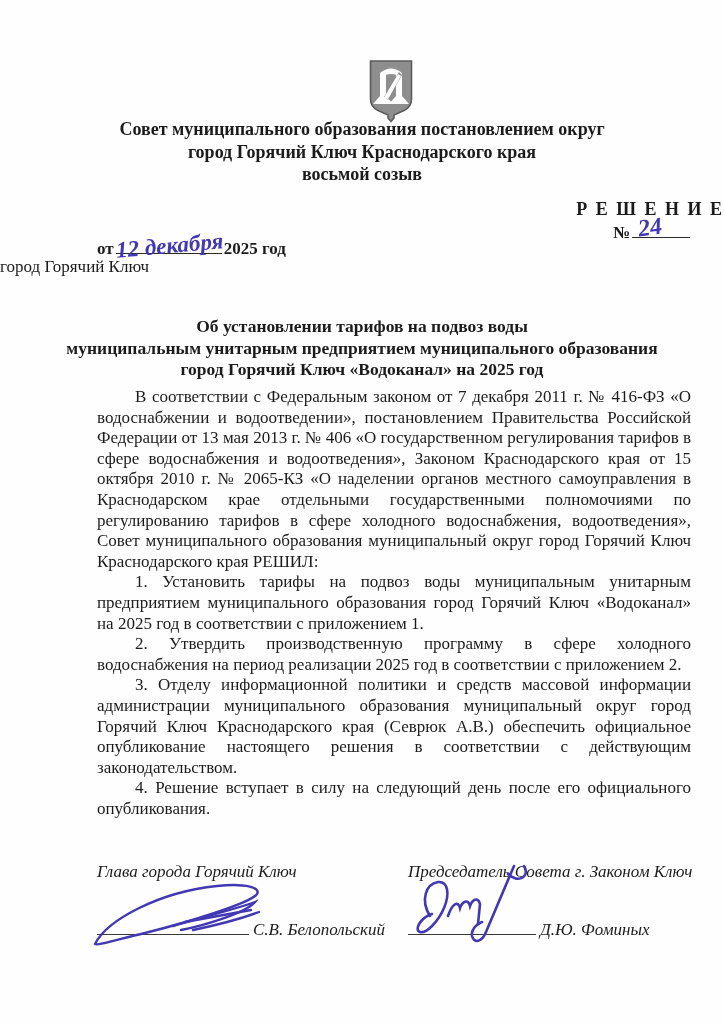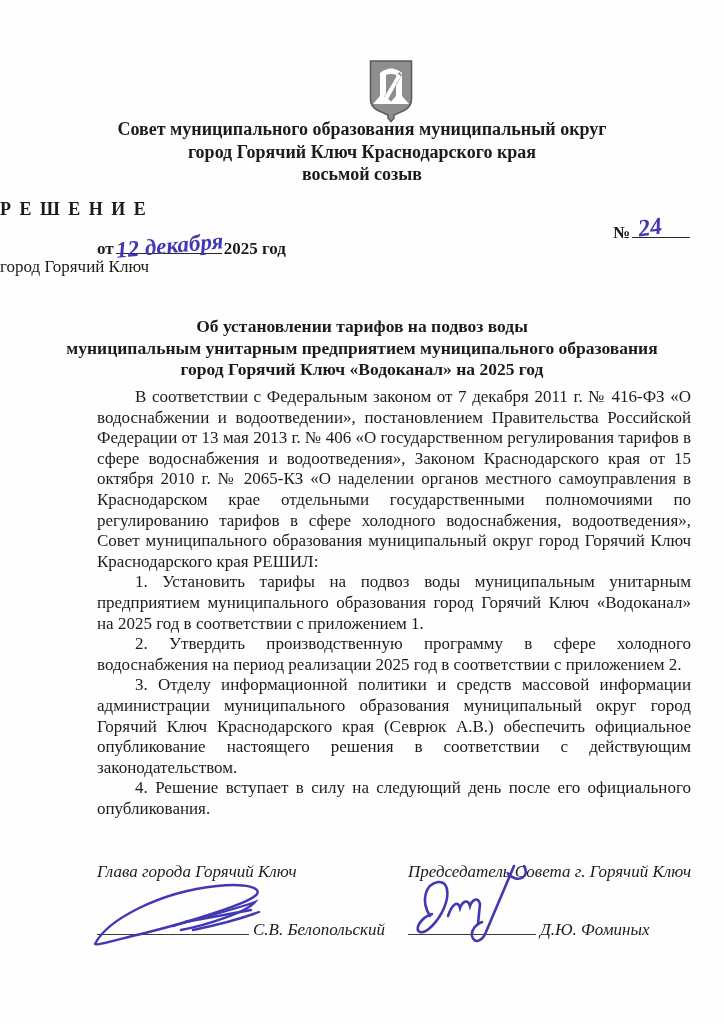--- a/index.html
+++ b/index.html
@@ -10,21 +10,21 @@
     background:#fefefe;
     font-family:"Liberation Serif","DejaVu Serif",serif;
     color:#1b1b1b;
     overflow:hidden;
   }
   
   .emblem{position:absolute;left:368px;top:59px;width:46px;height:64px;}
   
   .org{position:absolute;top:118px;left:0;width:724px;text-align:center;
        font-weight:bold;font-size:18px;line-height:22.5px;}
-  .doc-type{position:absolute;top:199px;left:0;width:724px;text-align:left;
+  .doc-type{position:absolute;top:199px;left:0;width:724px;text-align:right;
        font-weight:bold;font-size:18px;letter-spacing:2px;}
   .date-row{position:absolute;top:219px;left:97px;width:593px;height:34px;}
   .date-left{position:absolute;left:0;top:16px;font-weight:bold;font-size:17px;white-space:nowrap;}
   .num-right{position:absolute;right:0;top:0;font-weight:bold;font-size:17px;white-space:nowrap;}
   .hw-line{display:inline-block;border-bottom:1.6px solid #2a2a2a;height:18px;
        vertical-align:baseline;position:relative;}
   .hw-line.date{width:106px;margin:0 2px 0 2px;}
   .hw-line.num{width:58px;margin-left:2px;}
   .hw{position:absolute;left:0;bottom:-6px;color:#4238b4;font-style:italic;
        font-size:23px;font-weight:bold;white-space:nowrap;transform:rotate(-5deg);
@@ -61,21 +61,21 @@
   <svg class="emblem" viewBox="0 0 46 64" xmlns="http://www.w3.org/2000/svg">
     <path d="M2.5,2 H43.5 V40 Q43.5,48 36,51.5 L26,56 V59 L23,62.5 L20,59 V56 L10,51.5 Q2.5,48 2.5,40 Z" fill="#8e8e8e" stroke="#5c5c5c" stroke-width="1.6"></path>
     <path d="M12,14 Q23,5 34,14 L34,19 Q23,11 12,19 Z" fill="#ffffff"></path>
     <path d="M12,15 L18,13 L18,37 L25,45 L5,45 L12,37 Z" fill="#ffffff"></path>
     <path d="M28,13 L34,15 L34,37 L41,45 L21,45 L28,37 Z" fill="#ffffff"></path>
     <path d="M31,13 L34,16 L20,41 L16,38 Z" fill="#8e8e8e"></path>
     <path d="M30,15 L33,17 L19,42 L15.5,39.5 Z" fill="#ffffff"></path>
   </svg>
 
   <div class="org">
-    <div>Совет муниципального образования муниципальный округ</div>
+    <div>Совет муниципального образования постановлением округ</div>
     <div>город Горячий Ключ Краснодарского края</div>
     <div>восьмой созыв</div>
   </div>
 
   <div class="doc-type">Р Е Ш Е Н И Е</div>
 
   <div class="date-row">
     <div class="date-left">
       <span>от</span><span class="hw-line date"><span class="hw">12 декабря</span></span><span>2025 год</span>
     </div>
@@ -109,21 +109,21 @@
           <path d="M84,48 C112,40 150,30 166,24 C158,34 118,47 92,52"></path>
           <path d="M96,44 L162,32"></path>
           <path d="M104,52 C128,47 154,40 170,34"></path>
         </g>
       </svg>
       <span class="sig-line l"></span><span class="sig-name">С.В. Белопольский</span>
     </div>
   </div>
 
   <div class="sig-block sig-right">
-    <div class="sig-title">Председатель Совета г. Горячий Ключ</div>
+    <div class="sig-title">Председатель Совета г. Законом Ключ</div>
     <div class="sig-row">
       <svg class="ink right" width="160" height="100" viewBox="0 0 160 100" xmlns="http://www.w3.org/2000/svg">
         <g fill="none" stroke="#4238b4" stroke-width="2.6" stroke-linecap="round">
           <path d="M34,56 C24,40 30,24 42,22 C52,21 54,34 48,48 C42,62 30,74 24,72 C18,70 24,58 36,54"></path>
           <path d="M52,56 C56,44 62,40 64,48 C66,42 72,38 74,46 C76,40 82,36 84,44 L82,64"></path>
           <path d="M118,6 L90,72 C86,82 78,84 76,76 C75,70 80,64 86,62"></path>
           <path d="M112,14 C124,24 134,16 128,6"></path>
         </g>
       </svg>
       <span class="sig-line r"></span><span class="sig-name">Д.Ю. Фоминых</span>

